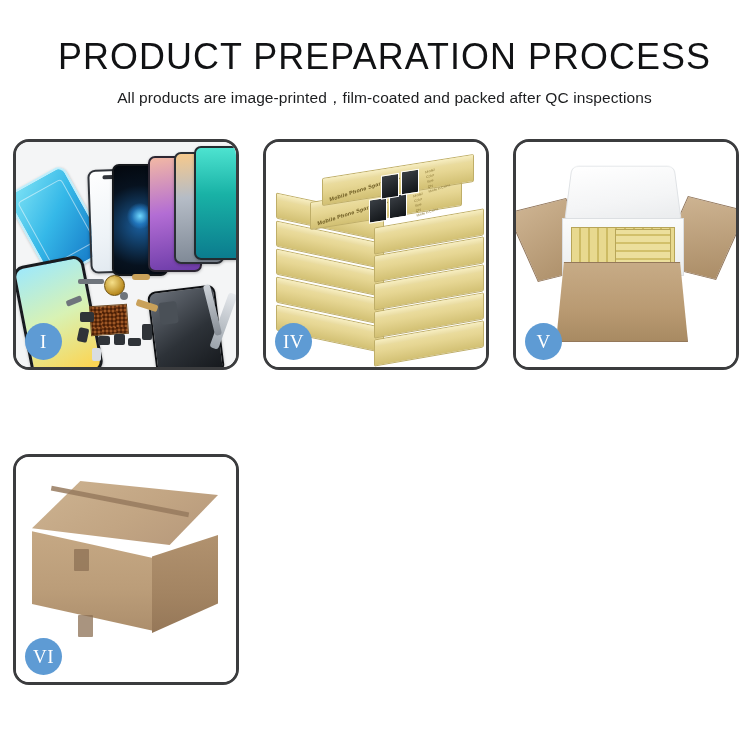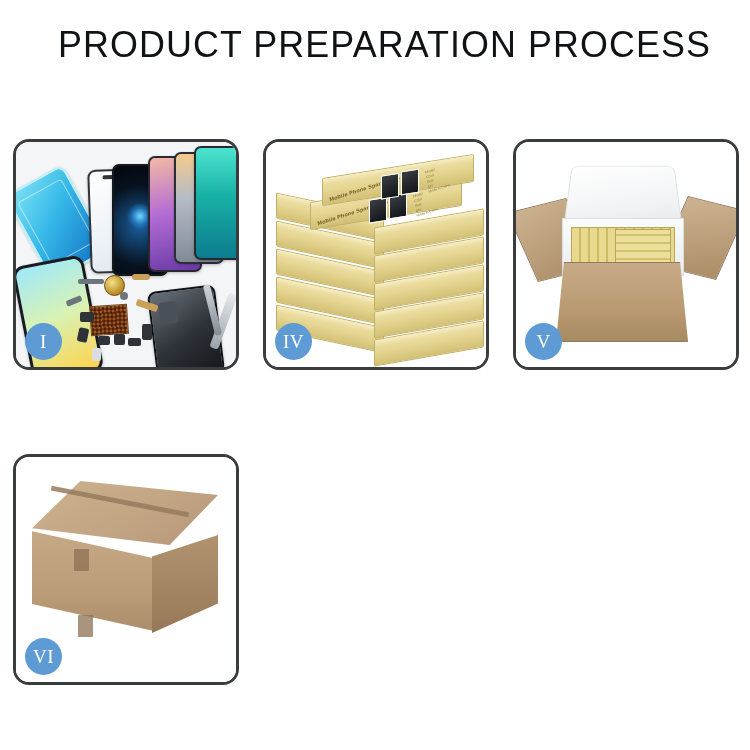--- a/index.html
+++ b/index.html
@@ -10,21 +10,21 @@
   body {
     width: 750px;
     height: 750px;
     font-family: "Liberation Sans", sans-serif;
     overflow: hidden;
     position: relative;
   }
 
   
   .header {
-    padding-top: 26px;
+    padding-top: 38px;
     text-align: center;
     margin-left: 19px;
   }
   .page-title {
     font-family: "Liberation Sans", sans-serif;
     font-size: 37px;
     font-weight: 500;
     letter-spacing: 1.1px;
     color: #111214;
     line-height: 1.05;
@@ -360,20 +360,21 @@
     position: absolute; width: 15px; height: 22px;
     background: rgba(140,112,84,.75);
     border-radius: 1px;
   }
 </style>
 </head>
 <body>
 
 <div class="header">
   <div class="page-title">PRODUCT PREPARATION PROCESS</div>
+  <div class="page-subtitle">All products are image-printed，film-coated and packed after QC inspections</div>
 </div>
 
 <div class="grid">
 
   <div class="panel">
     <div class="panel-stage p1">
       <div class="ph ph-film"></div>
       <div class="ph ph-glass"></div>
       <div class="ph ph-dark"></div>
       <div class="ph ph-purple"></div>

